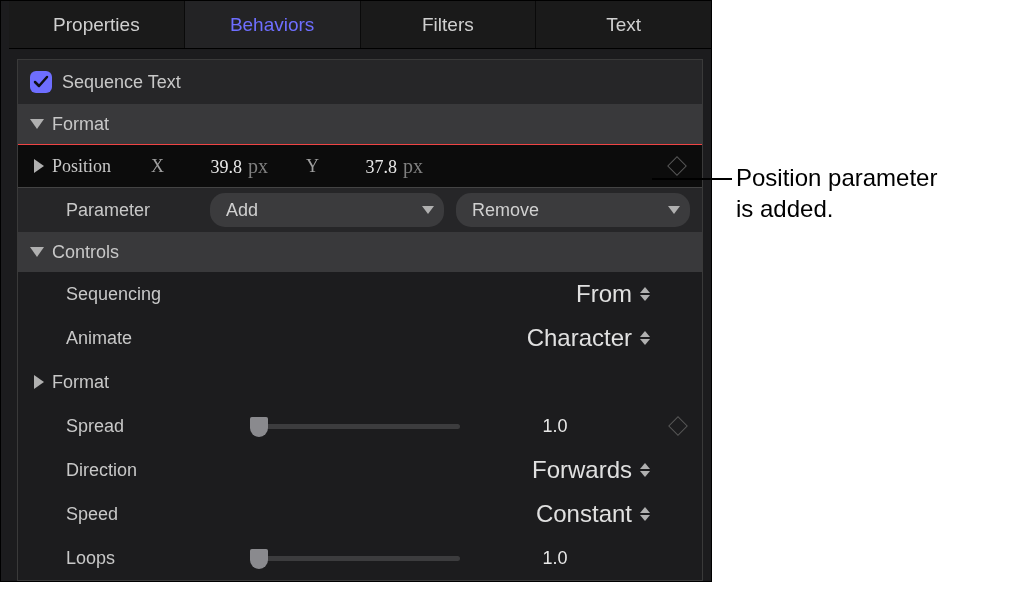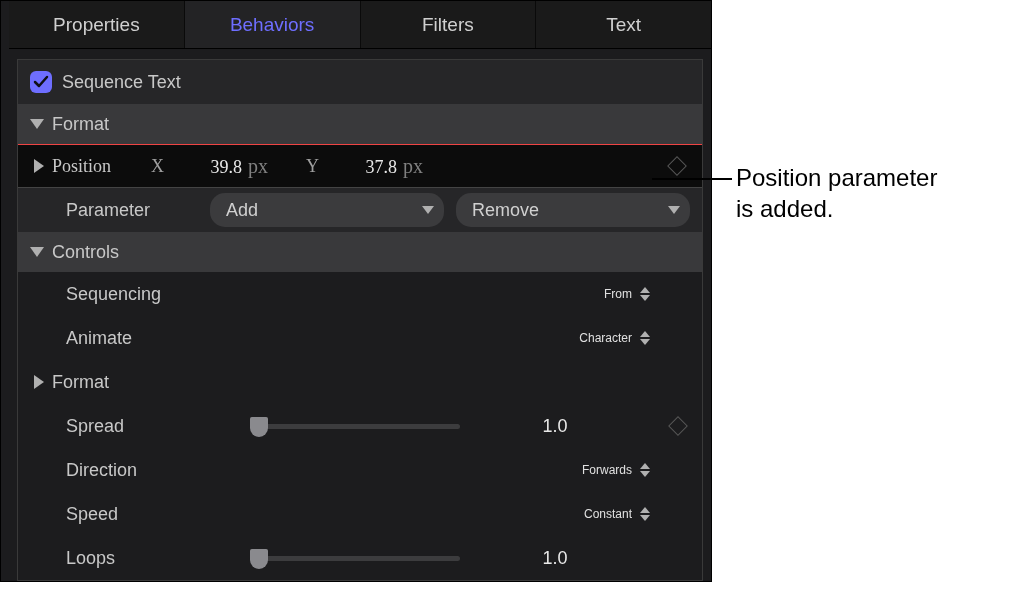--- a/index.html
+++ b/index.html
@@ -109,21 +109,21 @@
     .selectbox .chev {
       width:0;height:0; margin-left:auto;
       border-left:6px solid transparent;
       border-right:6px solid transparent;
       border-top:8px solid #b0b0b0;
     }
     .param-selects { display:flex; gap:12px; margin-left:auto; margin-right:6px; flex:1; max-width:480px;}
     .param-selects .selectbox { flex:1; }
     .popup {
       display:flex; align-items:center; gap:8px;
-      color:#e0e0e0; font-size:12px;
+      color:#e0e0e0; font-size:24px;
       cursor:pointer;
     }
     .popup .updown {
       display:flex; flex-direction:column; gap:2px;
     }
     .popup .updown .u {
       width:0;height:0;border-left:5px solid transparent;border-right:5px solid transparent;border-bottom:6px solid #b0b0b0;
     }
     .popup .updown .d {
       width:0;height:0;border-left:5px solid transparent;border-right:5px solid transparent;border-top:6px solid #b0b0b0;

